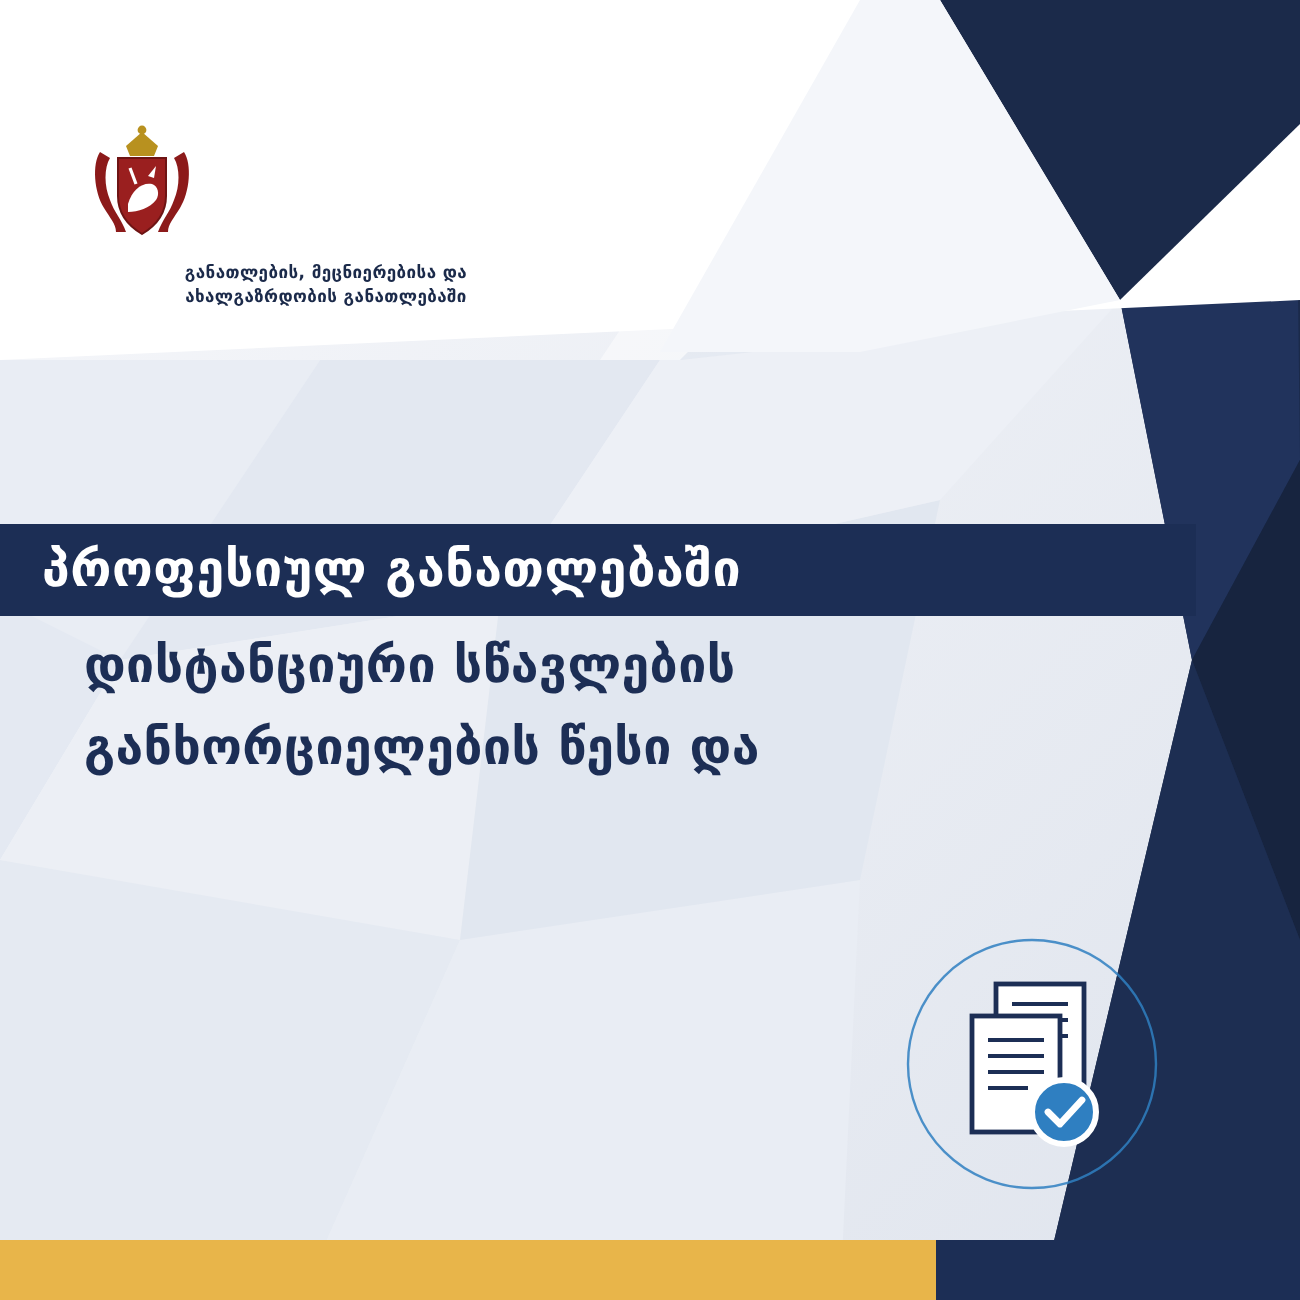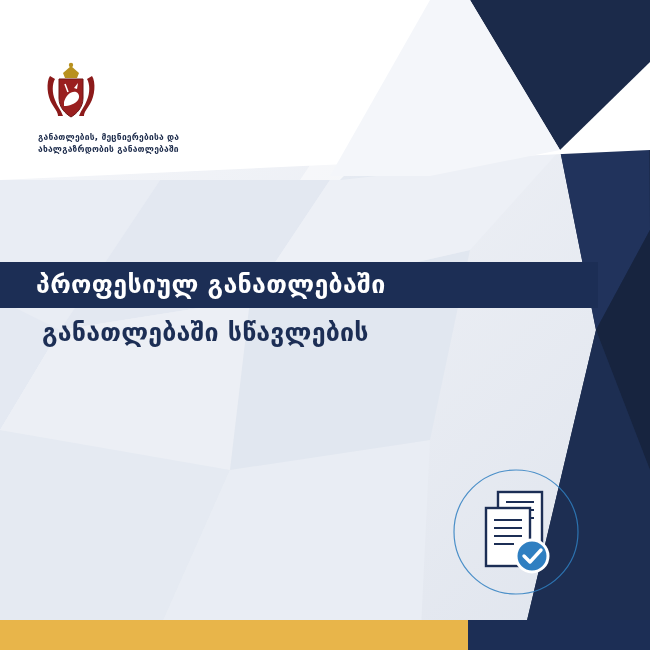--- a/index.html
+++ b/index.html
@@ -54,35 +54,36 @@
   }
 
   .ministry-text {
     margin-top: 8px;
     font-size: 8.5px;
     line-height: 11.5px;
     letter-spacing: 0.2px;
     color: #1b2a4a;
     font-weight: bold;
     font-family: "DejaVu Sans", sans-serif;
+    text-align: center;
   }
 
   
   .headline-bar {
     position: absolute;
     left: 0;
     top: 262px;
     width: 598px;
     height: 46px;
     background: #1c2e55;
   }
 
   .headline-bar span {
     display: block;
-    padding: 8px 0 0 36px;
+    padding: 8px 0 0 21px;
     color: #ffffff;
     font-size: 25px;
     font-weight: bold;
     letter-spacing: 0.3px;
     line-height: 30px;
     white-space: nowrap;
   }
 
   .headline-rest {
     position: absolute;
@@ -188,21 +189,22 @@
       <div>განათლების, მეცნიერებისა და</div>
       <div>ახალგაზრდობის განათლებაში</div>
     </div>
   </div>
 
   <div class="headline-bar">
     <span>პროფესიულ განათლებაში</span>
   </div>
 
   <div class="headline-rest">
-    <div>განათლებაში სწავლების</div>
+    <div>დისტანციური სწავლების</div>
+    <div>განხორციელების წესი და</div>
   </div>
 
   <svg class="doc-badge" viewBox="0 0 128 128">
     <circle cx="64" cy="64" r="62" fill="none" stroke="#2f7fc1" stroke-width="1.2" opacity="0.85"></circle>
 
     <rect x="46" y="24" width="44" height="58" fill="#ffffff" stroke="#1c2e55" stroke-width="2.4"></rect>
     <line x1="54" y1="34" x2="82" y2="34" stroke="#1c2e55" stroke-width="2"></line>
     <line x1="54" y1="42" x2="82" y2="42" stroke="#1c2e55" stroke-width="2"></line>
     <line x1="54" y1="50" x2="82" y2="50" stroke="#1c2e55" stroke-width="2"></line>
 

